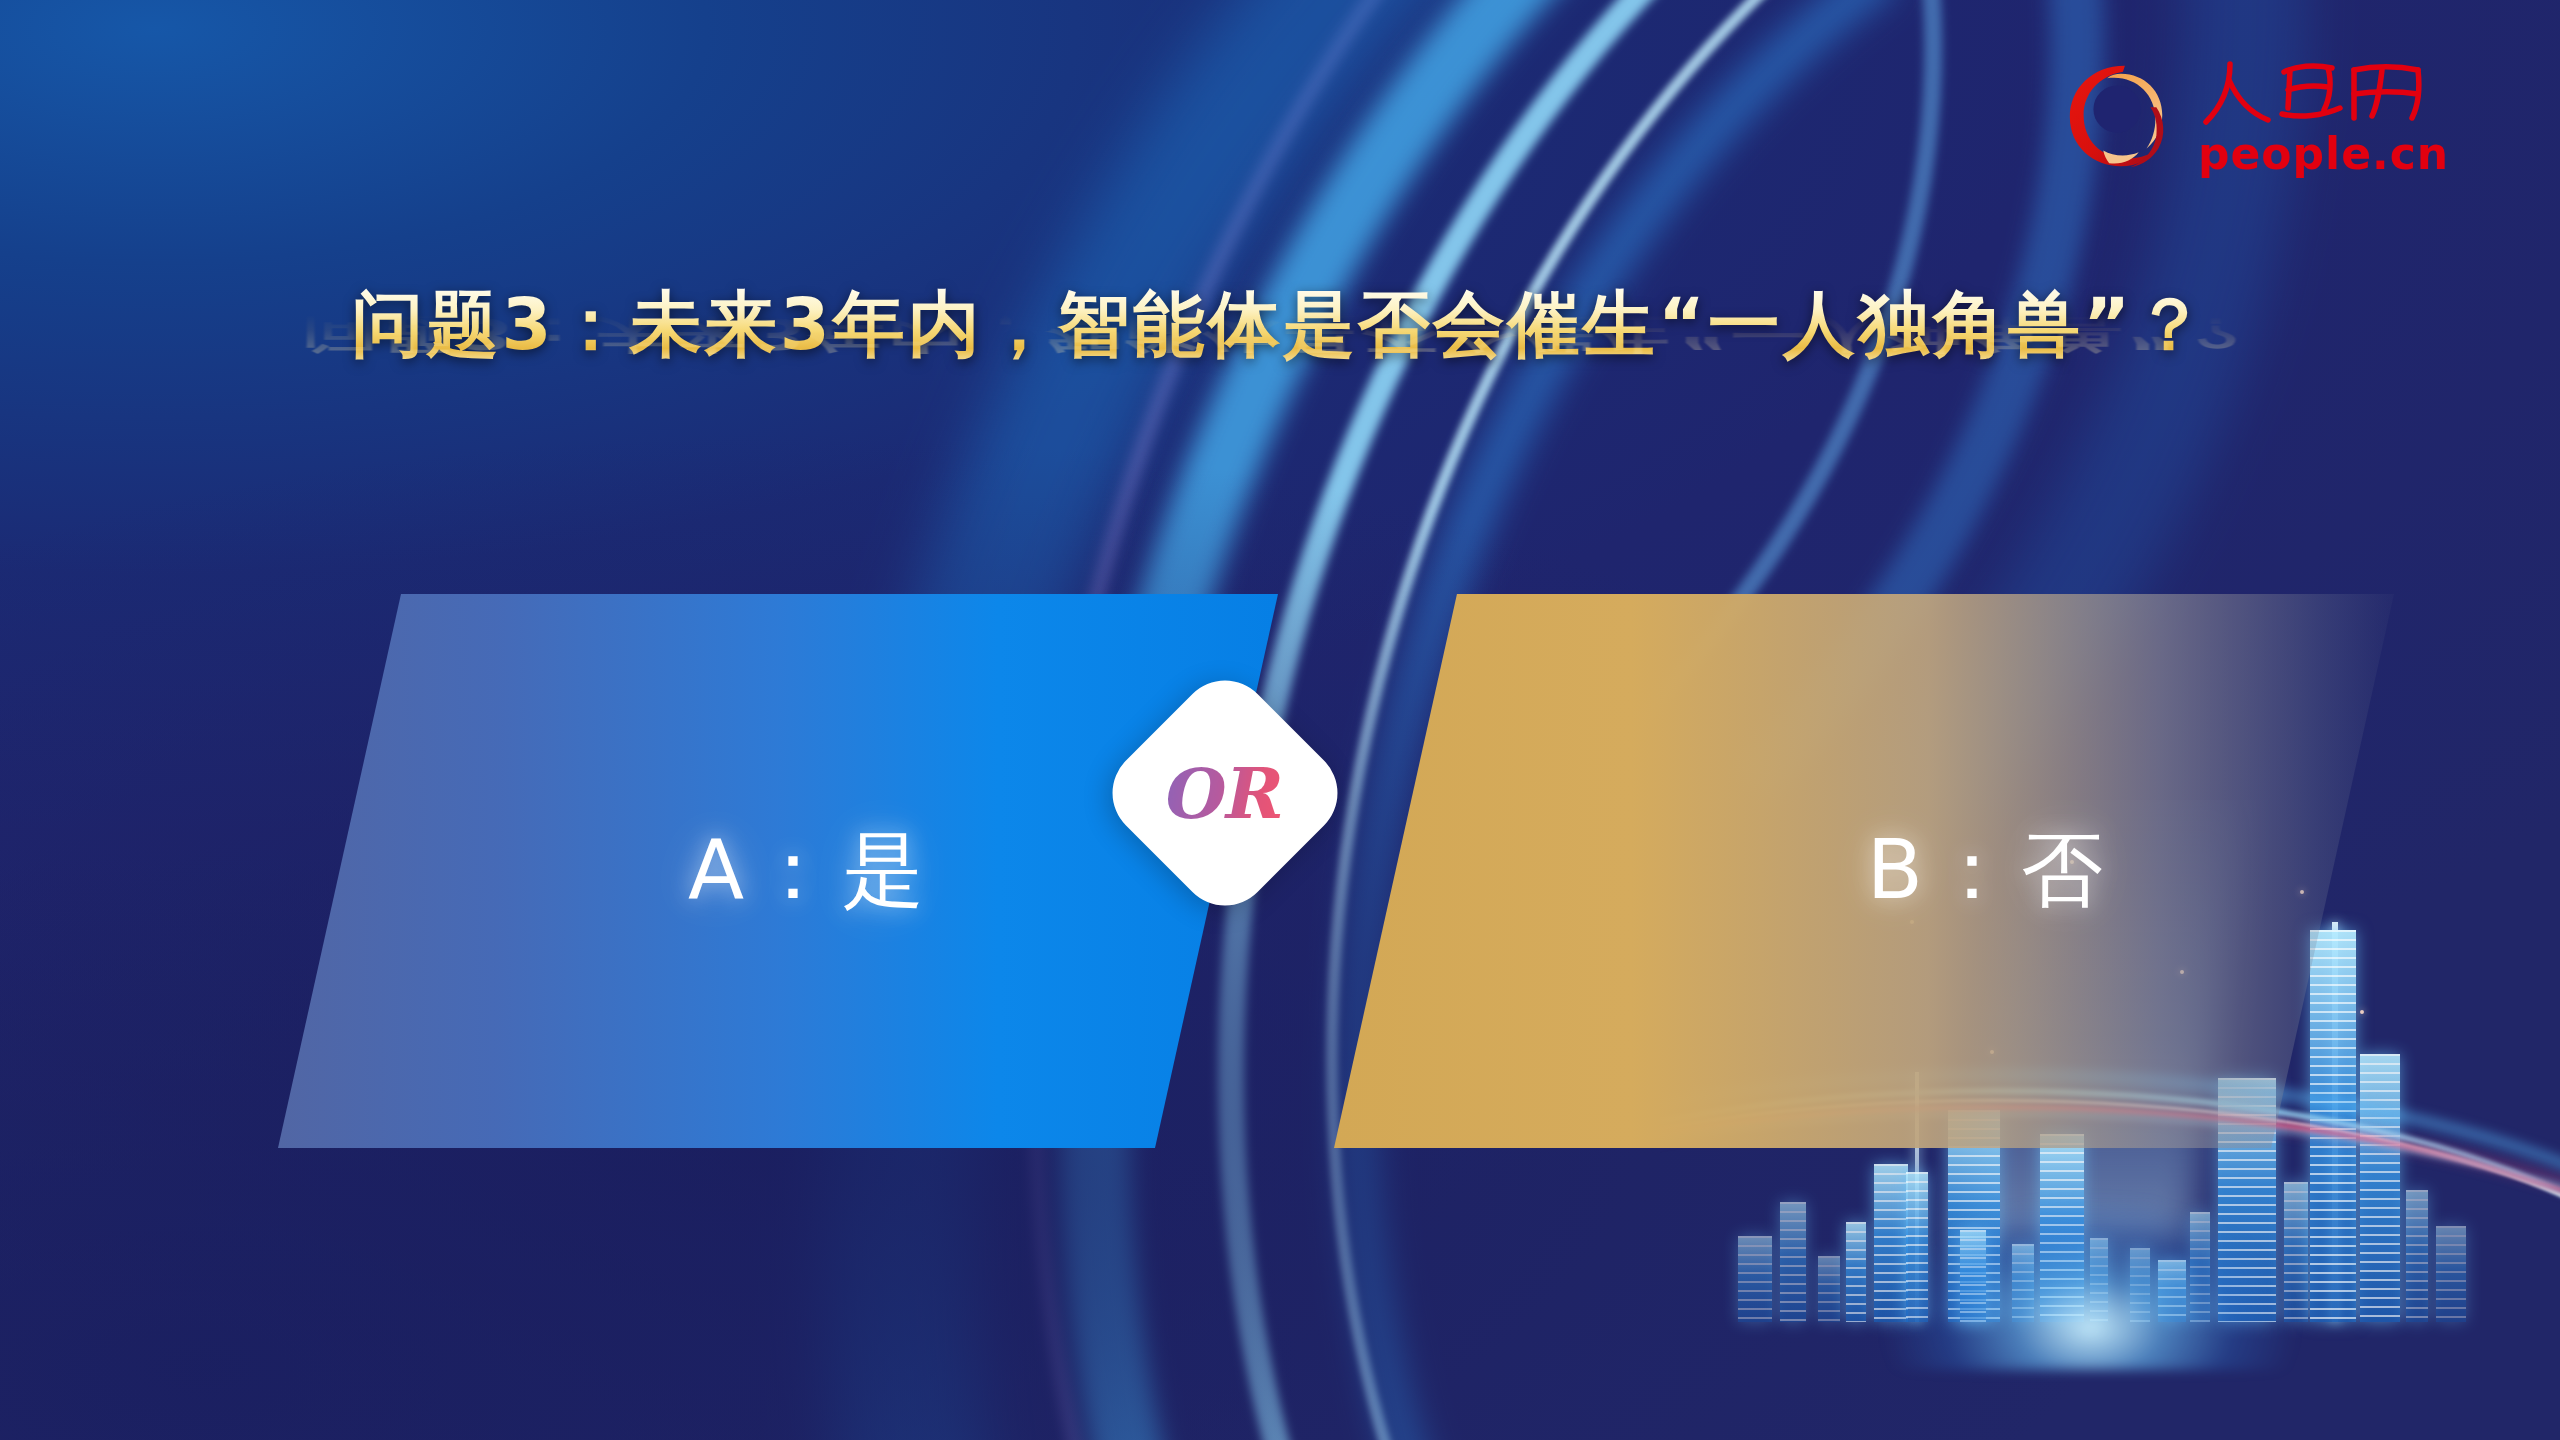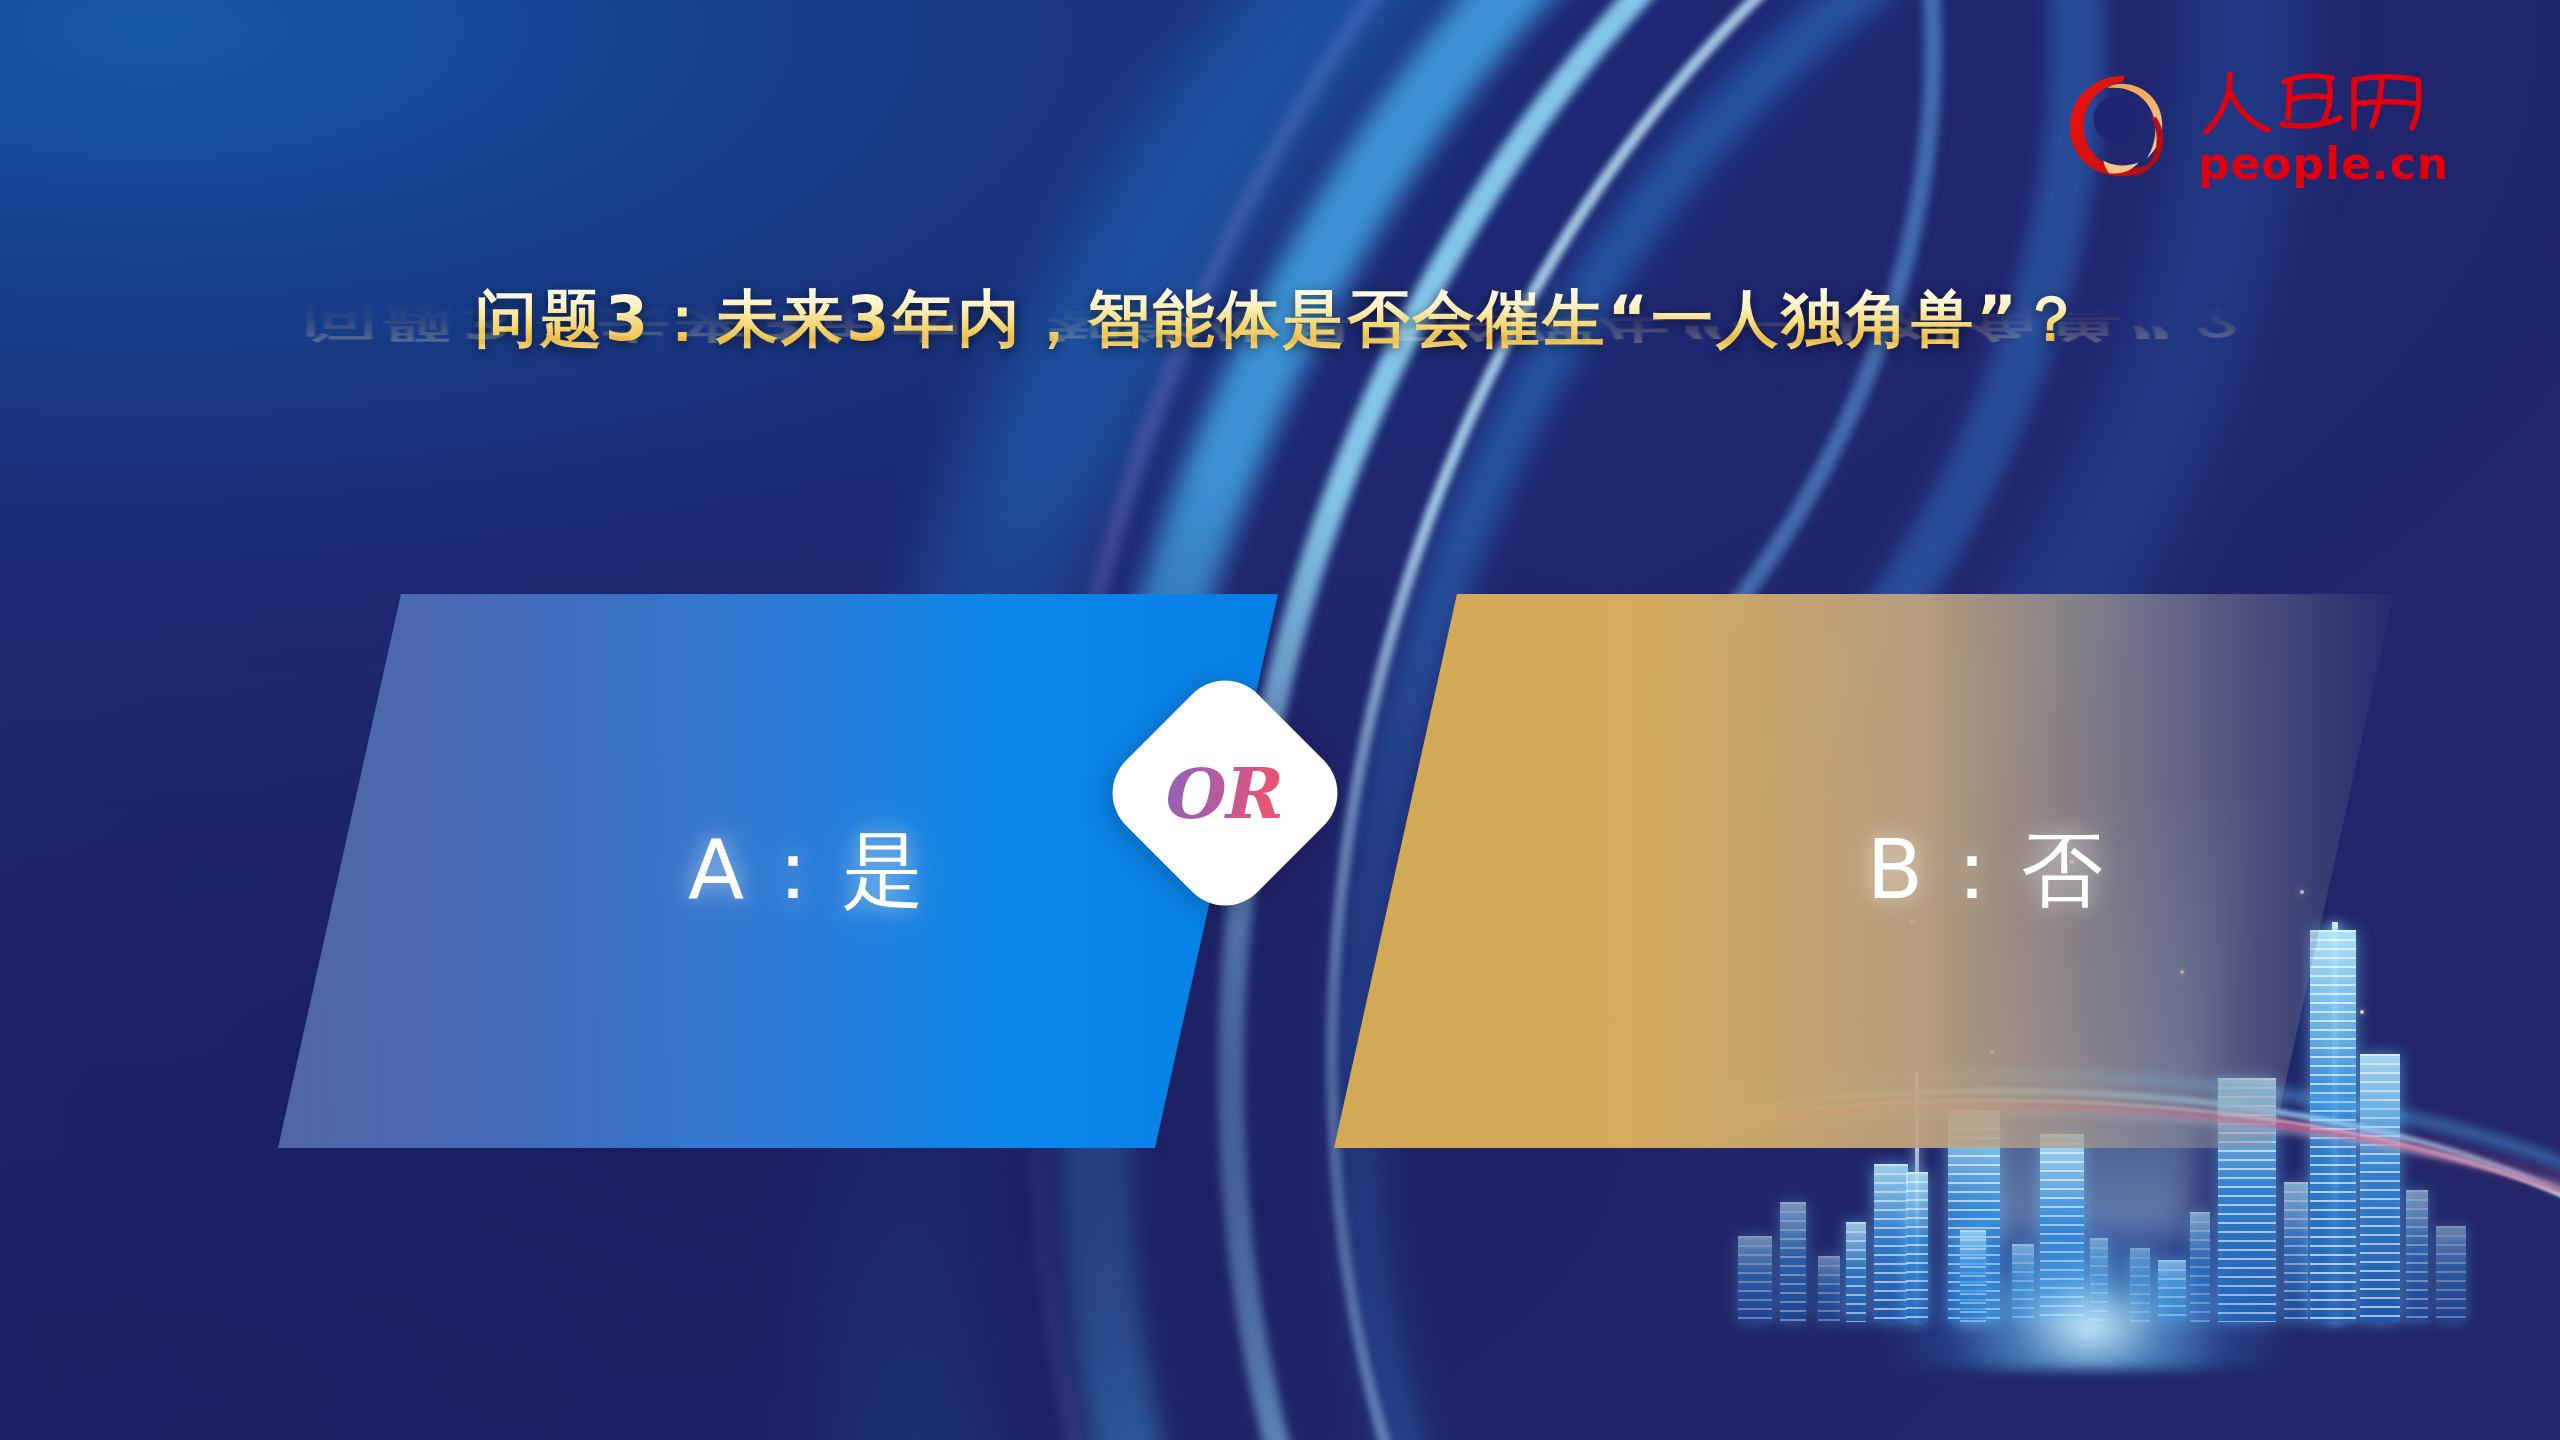--- a/index.html
+++ b/index.html
@@ -133,21 +133,21 @@
     border-left-color: rgba(150,130,210,0.38);
     border-top-color: rgba(170,140,215,0.22);
     filter: blur(6px);
     transform: rotate(14deg);
   }
 
   
   .logo {
     position: absolute;
     left: 2060px;
-    top: 60px;
+    top: 50px;
     width: 370px;
     height: 130px;
   }
   .logo-mark {
     position: absolute;
     left: 0; top: 6px;
     width: 118px; height: 118px;
   }
   .logo-cn {
     position: absolute;
@@ -171,21 +171,21 @@
     position: absolute;
     left: 0;
     top: 286px;
     width: 2560px;
     text-align: center;
     pointer-events: none;
   }
   .title {
     display: inline-block;
     font-family: "DejaVu Sans", "Liberation Sans", sans-serif;
-    font-size: 62px;
+    font-size: 72px;
     font-weight: 700;
     letter-spacing: 3px;
     line-height: 1.08;
     background: linear-gradient(180deg, #fffdf2 0%, #fdf2c4 30%, #f6d873 58%, #e9bb45 80%, #f7e4a4 100%);
     -webkit-background-clip: text;
     background-clip: text;
     color: transparent;
     -webkit-text-fill-color: transparent;
     filter: drop-shadow(0 3px 6px rgba(0,0,0,0.55));
   }

